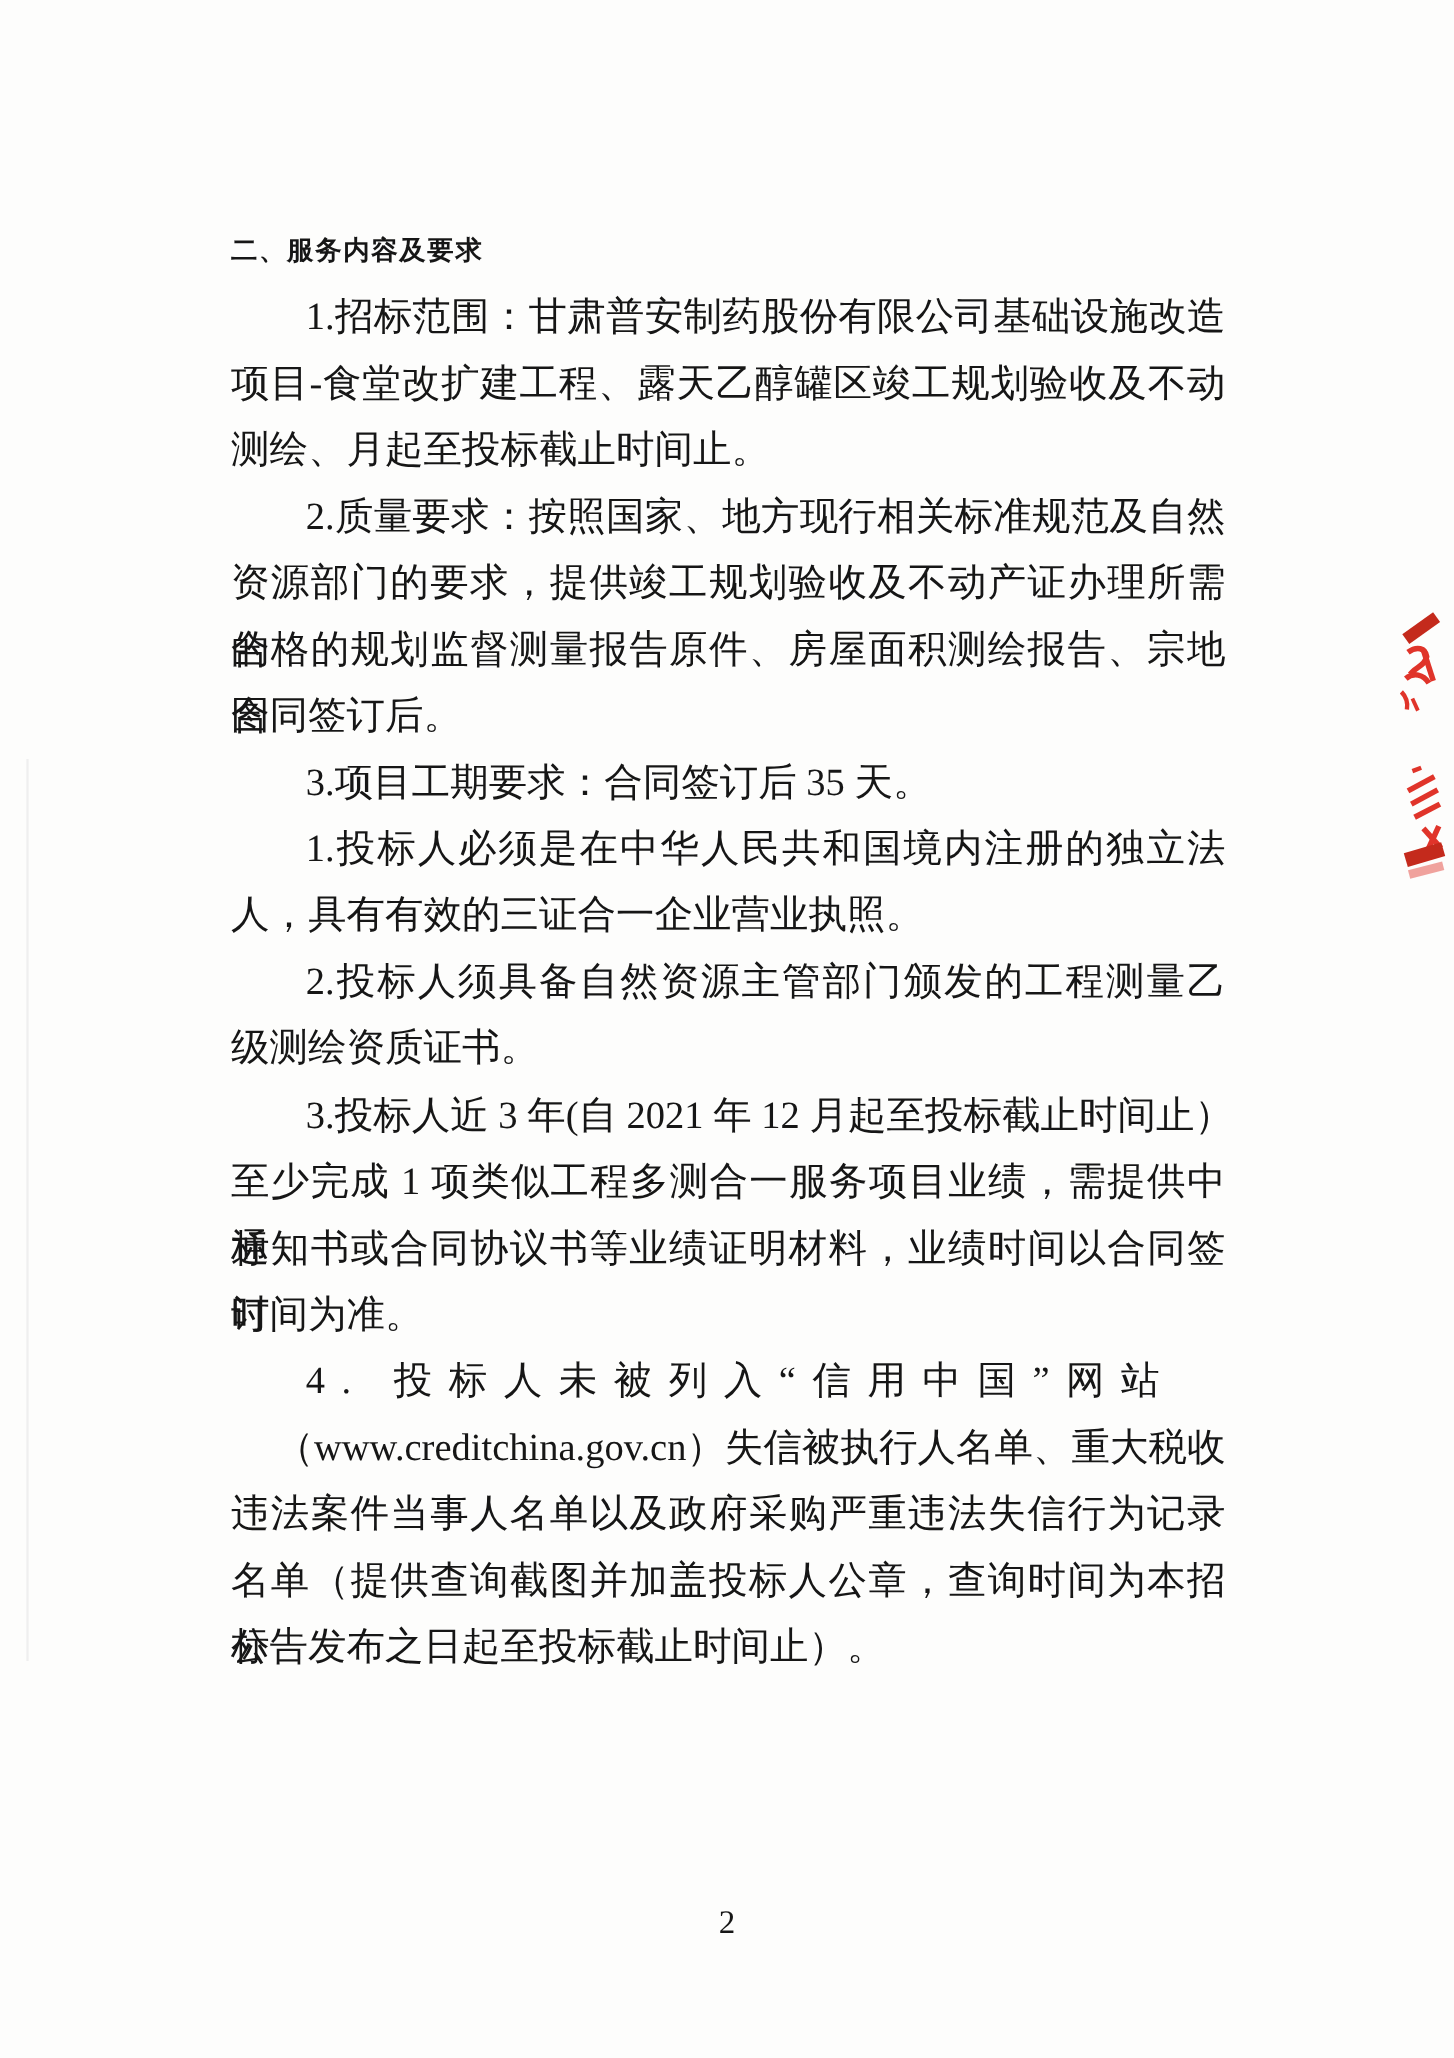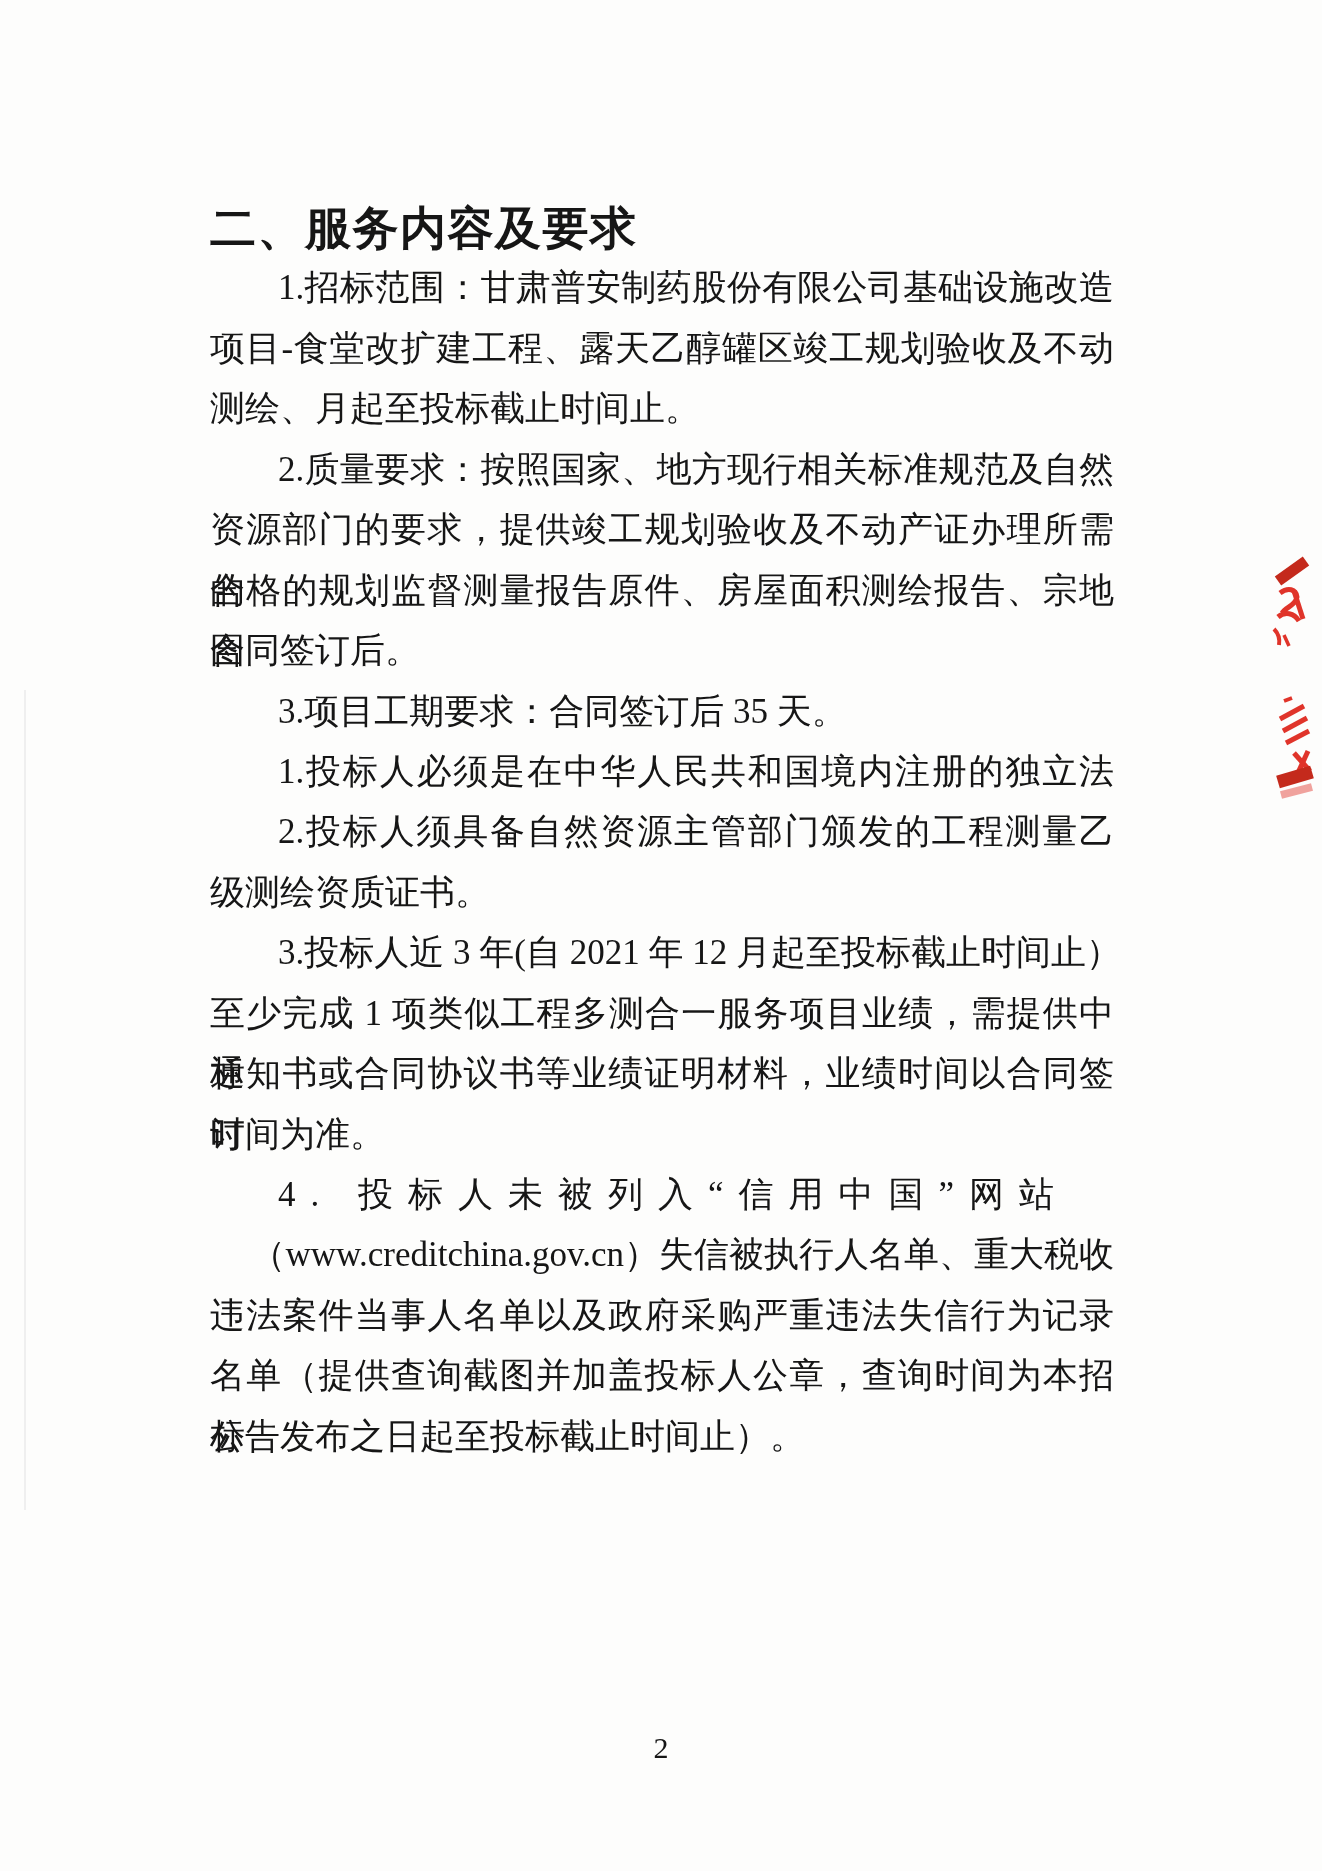--- a/index.html
+++ b/index.html
@@ -28,21 +28,21 @@
     text-align:justify;
     text-align-last:justify;
     text-justify:inter-ideograph;
   }
   .indent { text-indent:68px; }
   .nowrap { white-space:nowrap; text-align-last:auto;text-align:right; }
   .spread { letter-spacing:15px; white-space:nowrap; }
   .heading {
     font-family:"Liberation Sans","DejaVu Sans",sans-serif;
     font-weight:700;
-    font-size:46px;
+    font-size:24px;
     letter-spacing:1.5px;
   }
   .pagenum {
     position:absolute;
     top:1726px;
     left:0;
     width:100%;
     text-align:center;
     font-size:30px;
     line-height:44px;
@@ -81,20 +81,21 @@
     <div class="line heading">二、服务内容及要求</div>
     <div class="line indent fill">1.招标范围：甘肃普安制药股份有限公司基础设施改造</div>
     <div class="line fill">项目-食堂改扩建工程、露天乙醇罐区竣工规划验收及不动</div>
     <div class="line">测绘、月起至投标截止时间止。</div>
     <div class="line indent fill">2.质量要求：按照国家、地方现行相关标准规范及自然</div>
     <div class="line fill">资源部门的要求，提供竣工规划验收及不动产证办理所需的</div>
     <div class="line fill">合格的规划监督测量报告原件、房屋面积测绘报告、宗地图</div>
     <div class="line">合同签订后。</div>
     <div class="line indent">3.项目工期要求：合同签订后 35 天。</div>
     <div class="line indent fill">1.投标人必须是在中华人民共和国境内注册的独立法</div>
+    <div class="line">人，具有有效的三证合一企业营业执照。</div>
     <div class="line indent fill">2.投标人须具备自然资源主管部门颁发的工程测量乙</div>
     <div class="line">级测绘资质证书。</div>
     <div class="line indent nowrap">3.投标人近 3 年(自 2021 年 12 月起至投标截止时间止）</div>
     <div class="line fill">至少完成 1 项类似工程多测合一服务项目业绩，需提供中标</div>
     <div class="line fill">通知书或合同协议书等业绩证明材料，业绩时间以合同签订</div>
     <div class="line">时间为准。</div>
     <div class="line indent spread">4. 投标人未被列入“信用中国”网站</div>
     <div class="line nowrap">（www.creditchina.gov.cn）失信被执行人名单、重大税收</div>
     <div class="line fill">违法案件当事人名单以及政府采购严重违法失信行为记录</div>
     <div class="line fill">名单（提供查询截图并加盖投标人公章，查询时间为本招标</div>

